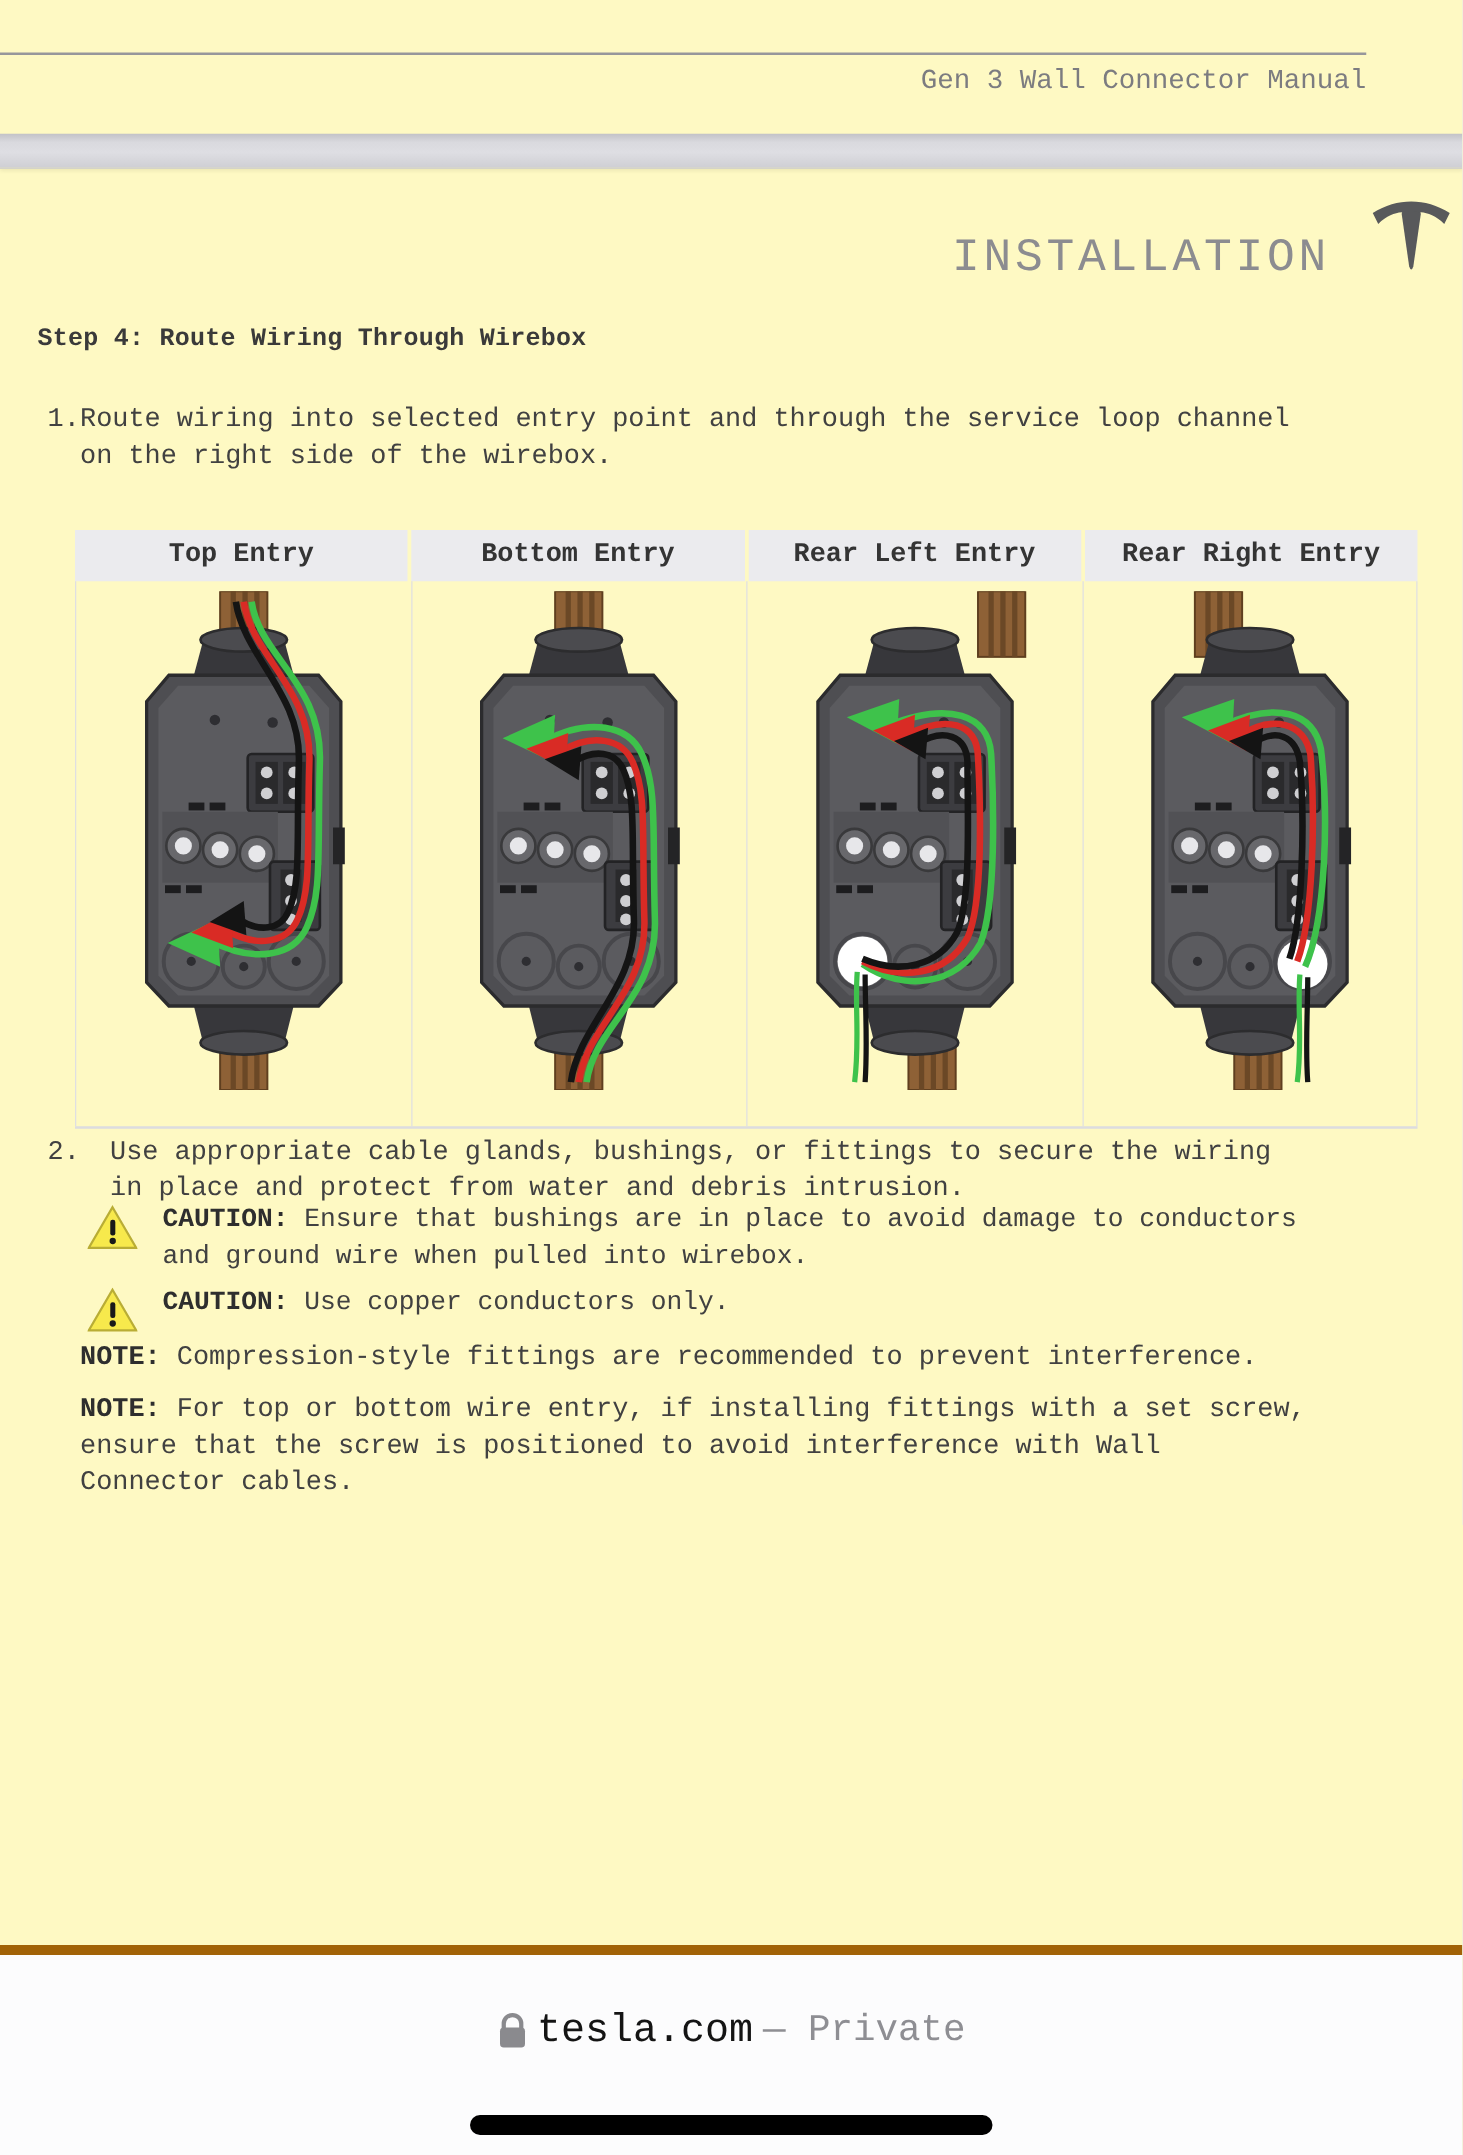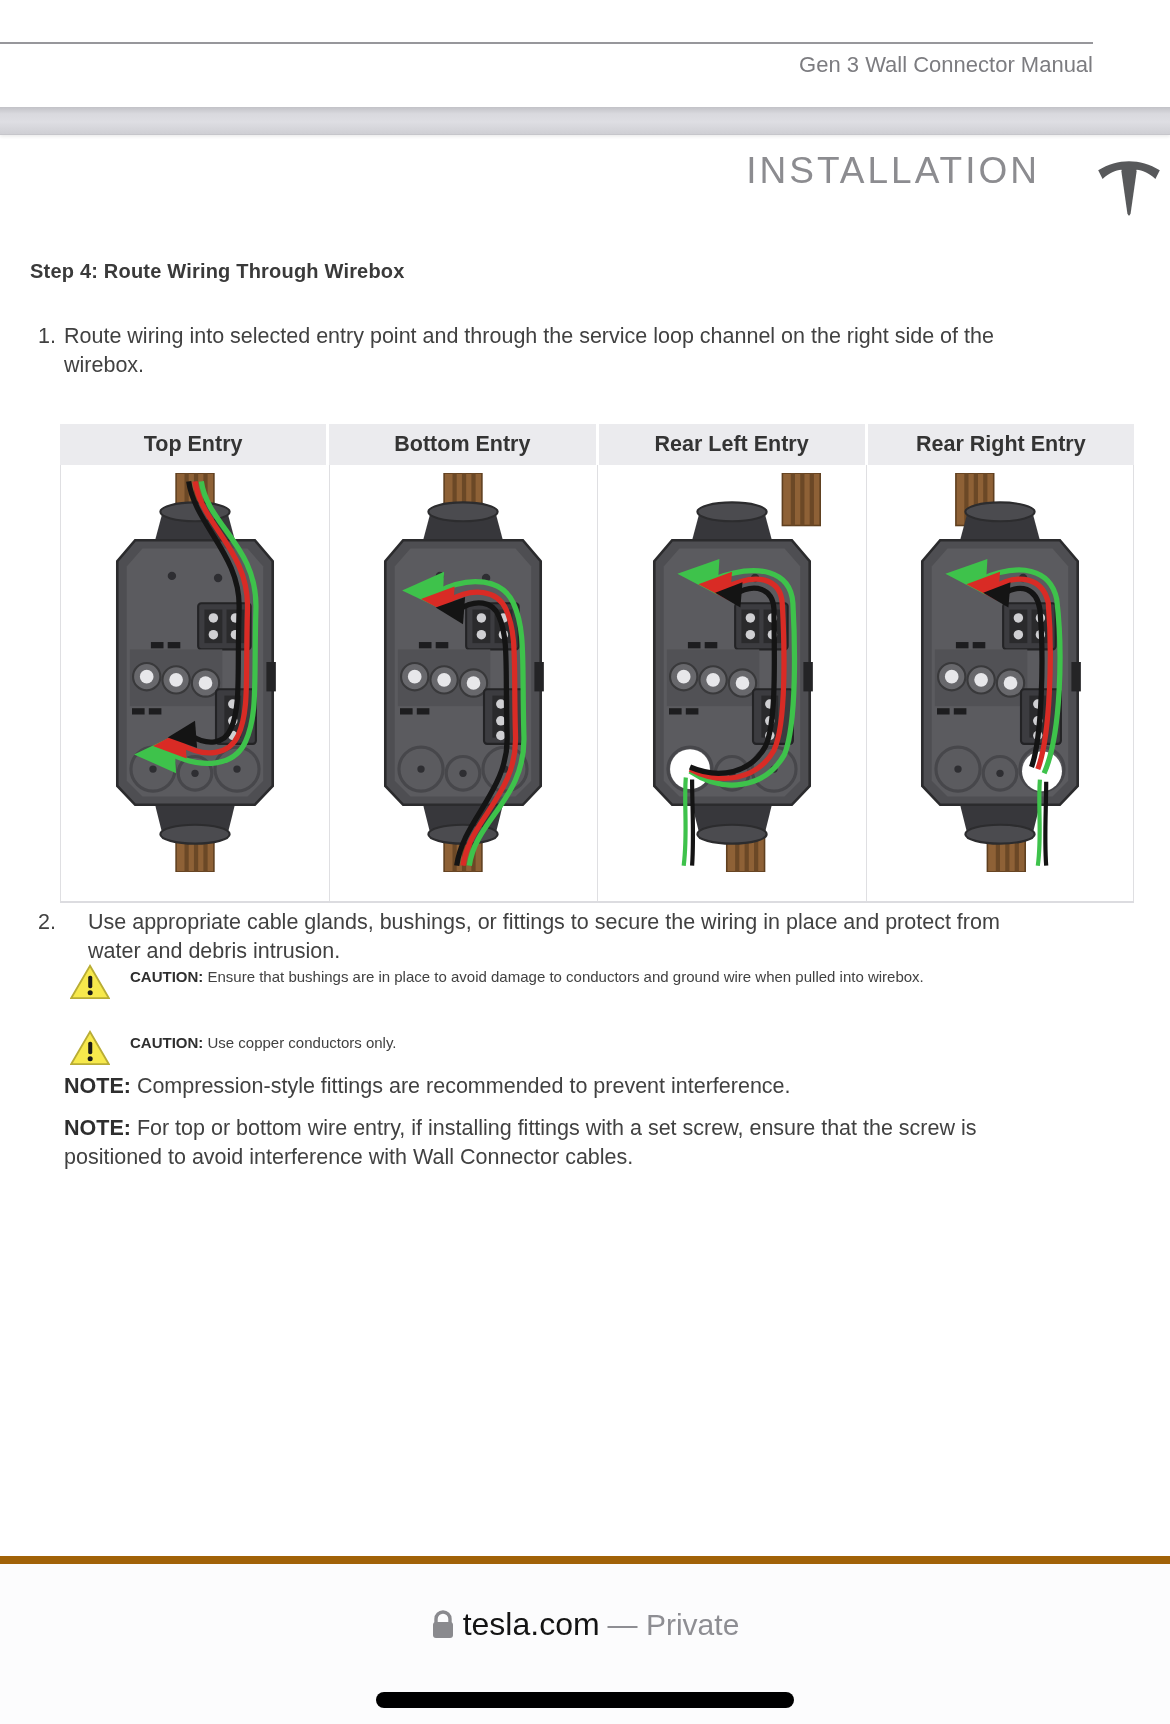--- a/index.html
+++ b/index.html
@@ -1,29 +1,29 @@
 <!DOCTYPE html>
 <html><head>
 <meta charset="utf-8">
 <style>
   html,body{margin:0;padding:0;background:#e9e9ec;}
   .screen{
-    position:relative;width:1170px;height:1724px;background:#ffffff;
-    font-family:Liberation Sans, sans-serif;overflow:hidden;margin:0 auto;
+    position:relative;width:1170px;height:1724px;background:#fef9c3;
+    font-family:Liberation Mono, monospace;overflow:hidden;margin:0 auto;
   }
   
   .doc-hairline{position:absolute;top:42px;left:0;width:1093px;height:2px;background:#97979b;}
   .doc-title{position:absolute;top:52px;left:0;width:1093px;text-align:right;font-size:22px;color:#7c7c80;}
   .page-gap{
     position:absolute;top:107px;left:0;width:100%;height:27px;
     background:linear-gradient(180deg,#c2c2c7 0,#d9d9de 25%,#dedee3 55%,#cfcfd4 100%);
     border-bottom:1px solid #c6c6cb;box-shadow:0 2px 3px rgba(0,0,0,.07);
   }
   
-  .install-row{position:absolute;top:150px;right:8px;display:flex;align-items:flex-start;gap:56px;}
+  .install-row{position:absolute;top:150px;right:8px;display:flex;align-items:flex-end;gap:32px;}
   .install-title{font-size:37px;color:#8c8c90;letter-spacing:3px;}
   .tesla-logo{width:66px;height:78px;}
   
   .step-heading{position:absolute;top:260px;left:30px;font-size:20px;font-weight:600;color:#3a3a3a;letter-spacing:.2px;}
   .list-item{position:absolute;display:flex;font-size:21.5px;line-height:29px;color:#414141;}
   .li-num{width:26px;flex:0 0 26px;text-align:left;}
   .step1{top:322px;left:38px;}
   .step1 .li-text{width:985px;}
   .step2{top:908px;left:38px;}
   .step2 .li-text{width:955px;margin-left:24px;}
@@ -32,21 +32,21 @@
   .thead{display:grid;grid-template-columns:repeat(4,1fr);column-gap:3px;margin-top:15px;}
   .th{background:#ebebee;height:41px;line-height:41px;text-align:center;
       font-size:21.5px;font-weight:600;color:#343434;}
   .tbody{display:grid;grid-template-columns:repeat(4,1fr);border-bottom:2px solid #dcdce0;}
   .td{height:436px;border-left:1px solid #dfdfe2;display:flex;justify-content:center;align-items:flex-start;padding-top:8px;box-sizing:border-box;}
   .td:last-child{border-right:1px solid #dfdfe2;}
   .wirebox-svg{width:210px;height:399px;}
   
   .caution-row{position:absolute;left:70px;display:flex;gap:20px;}
   .caution-icon{width:40px;height:36px;flex:0 0 40px;margin-top:2px;}
-  .caution-text{font-size:15px;line-height:29px;color:#414141;width:910px;}
+  .caution-text{font-size:21px;line-height:29px;color:#414141;width:910px;}
   .caution-1{top:962px;}
   .caution-2{top:1028px;gap:20px;}
   .note{position:absolute;left:64px;font-size:21.5px;line-height:29px;color:#414141;}
   .note-1{top:1072px;width:990px;}
   .note-2{top:1114px;width:985px;}
   b{color:#2e2e2e;}
   
   .browser-bar{position:absolute;left:0;bottom:0;width:100%;height:160px;background:#fcfcfd;border-top:8px solid #a16207;}
   .url-row{position:absolute;top:42px;left:0;width:100%;display:flex;justify-content:center;align-items:center;gap:8px;}
   .lock-icon{width:24px;height:30px;}

